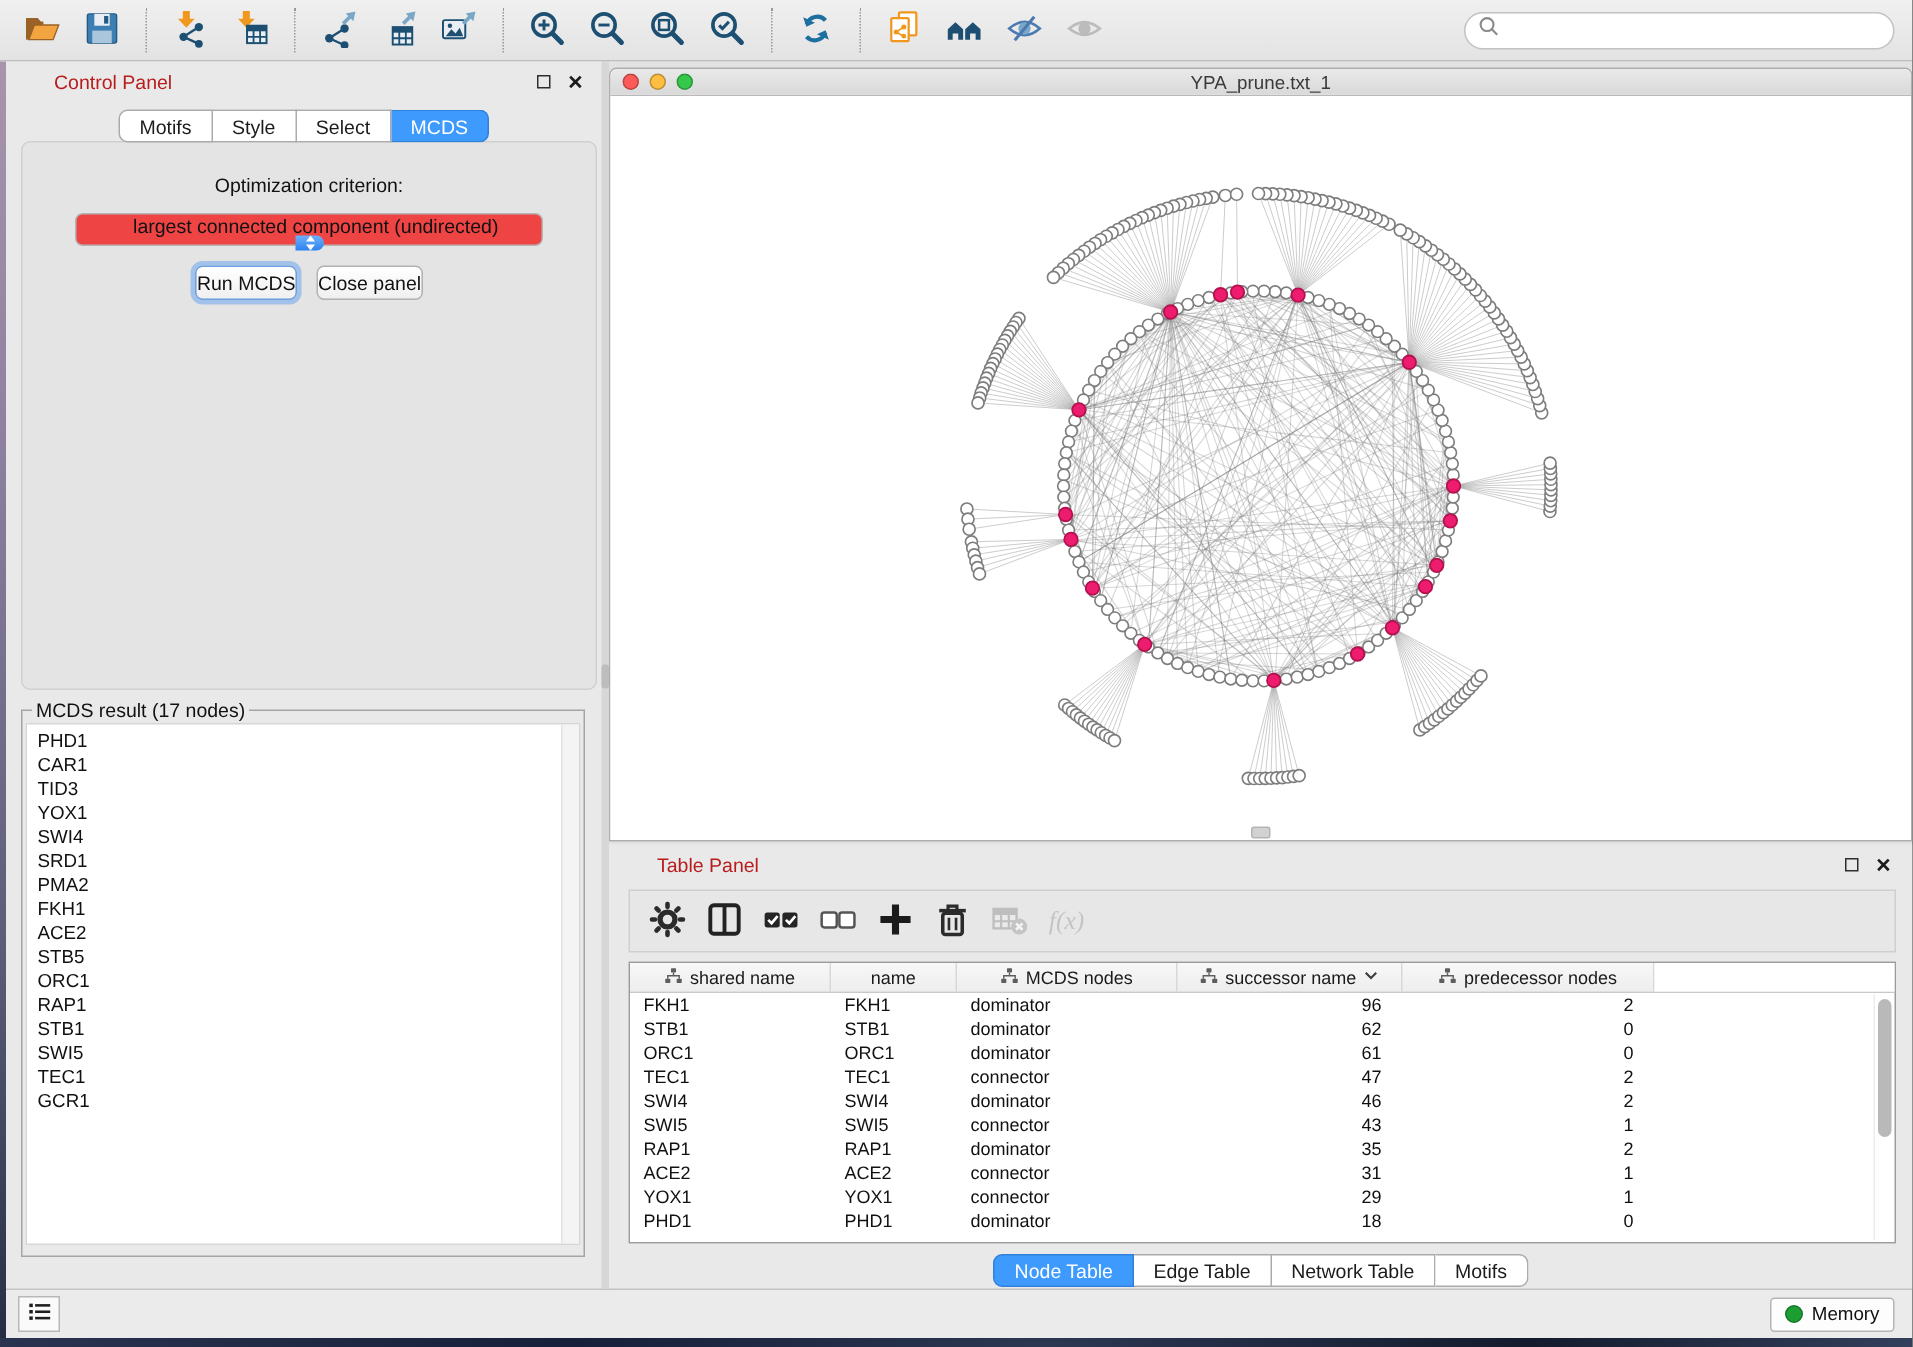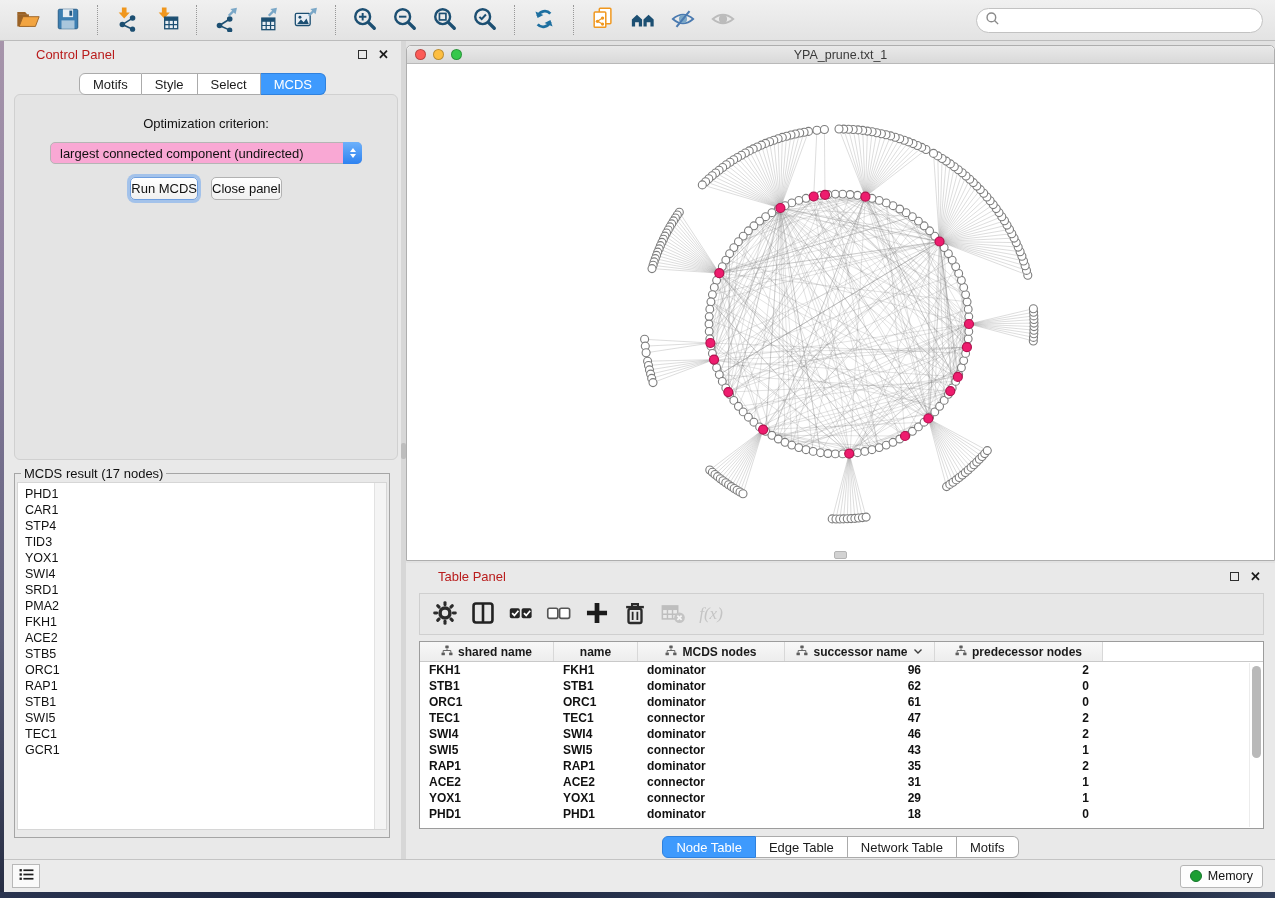--- a/index.html
+++ b/index.html
@@ -33,22 +33,22 @@
   .seg-tabs{display:flex;justify-content:center;position:relative;z-index:2;}
   .seg-tab{height:22px;padding:0 13px;font-size:13px;color:#1b1b1b;background:#fff;
     border:1px solid #ababab;border-left-width:0;display:flex;align-items:center;}
   .seg-tab:first-child{border-left-width:1px;border-radius:6px 0 0 6px;}
   .seg-tab:last-child{border-radius:0 6px 6px 0;}
   .seg-tab.active{background:#3e9afd;border-color:#2f81dd;color:#fff;}
   .cp-tabs{margin-top:6px;}
   .tab-content{position:absolute;left:10px;right:3px;top:53px;height:366px;
     background:#e4e4e4;border:1px solid #d0d0d0;border-radius:6px;}
   .opt-label{margin-top:21px;text-align:center;font-size:13px;color:#111;}
-  .criterion-select{width:312px;height:22px;margin:11px auto 0;background:#f9a8d4;
-    border:1px solid #b5b5b5;border-radius:5px;display:flex;align-items:center;position:relative;}
+  .criterion-select{width:312px;height:22px;margin:11px auto 0;background:#ef4444;
+    border:1px solid #b5b5b5;border-radius:5px;display:flex;align-items:center;position:relative;flex-direction:column;}
   .criterion-select .sel-text{flex:1;font-size:13px;color:#111;padding-left:9px;white-space:nowrap;}
   .sel-stepper{width:19px;height:22px;margin:-1px -1px 0 0;background:linear-gradient(#6db1fb,#2e82f0);
     border-radius:0 5px 5px 0;display:flex;flex-direction:column;align-items:center;justify-content:center;gap:2px;}
   .sel-stepper i{width:0;height:0;border-left:3.5px solid transparent;border-right:3.5px solid transparent;}
   .sel-stepper i.up{border-bottom:4.5px solid #fff;}
   .sel-stepper i.dn{border-top:4.5px solid #fff;}
   .cp-buttons{display:flex;justify-content:center;gap:13px;margin-top:13px;}
   .aq-btn{height:23px;padding:0 0;font-size:13px;color:#111;font-family:inherit;
     background:linear-gradient(#ffffff,#f0f0f0);border:1px solid #b2b2b2;border-radius:5px;}
   .aq-btn.focused{border-color:#6f9fe0;box-shadow:0 0 0 3px rgba(110,165,238,.55);}
@@ -79,21 +79,21 @@
   
   .table-panel{position:absolute;left:0;top:522px;width:869px;height:296px;background:#e9e9e9;}
   .tp-toolbar{margin:4px 11px 0 13px;height:42px;background:#e7e7e7;border:1px solid #cfcfcf;
     display:flex;align-items:center;padding:0 10px;}
   .tp-btn{width:30px;height:30px;display:flex;align-items:center;justify-content:center;
     margin-right:8px;background:none;border:none;padding:0;}
   .tp-btn.disabled{opacity:.55;}
   .fx-label{font-family:"Liberation Serif","DejaVu Serif",serif;font-style:italic;
     font-size:17px;color:#a8a8a8;}
   .table-container{position:absolute;left:13px;right:11px;top:78px;height:188px;
-    background:#fff;border:1px solid #9c9c9c;overflow:hidden;font-weight:bold;}
+    background:#fff;border:1px solid #9c9c9c;overflow:hidden;}
   .thead{display:flex;height:20px;background:linear-gradient(#f8f8f8,#ededed);
     border-bottom:1px solid #c9c9c9;}
   .th{display:flex;align-items:center;justify-content:center;gap:5px;
     font-size:12px;color:#1b1b1b;border-right:1px solid #d8d8d8;height:100%;}
   .th .sort{color:#444;font-size:10px;}
   .th.filler{border-right:none;background:#fff;}
   .trow{display:flex;height:16px;}
   .td{font-size:12px;color:#111;line-height:16px;white-space:nowrap;overflow:hidden;}
   .td.txt{padding-left:9px;}
   .td.num{text-align:right;padding-right:14px;}
@@ -293,21 +293,20 @@
         <button class="aq-btn focused">Run MCDS</button>
         <button class="aq-btn">Close panel</button>
       </div>
     </div>
     <fieldset class="mcds-fieldset">
       <legend>MCDS result (17 nodes)</legend>
       <div class="mcds-list" id="mcds-list">
         <div class="vtrack"></div>
       <div class="mcds-item">PHD1</div>
           <div class="mcds-item">CAR1</div>
-          <div class="mcds-item">STP4</div>
           <div class="mcds-item">TID3</div>
           <div class="mcds-item">YOX1</div>
           <div class="mcds-item">SWI4</div>
           <div class="mcds-item">SRD1</div>
           <div class="mcds-item">PMA2</div>
           <div class="mcds-item">FKH1</div>
           <div class="mcds-item">ACE2</div>
           <div class="mcds-item">STB5</div>
           <div class="mcds-item">ORC1</div>
           <div class="mcds-item">RAP1</div>

